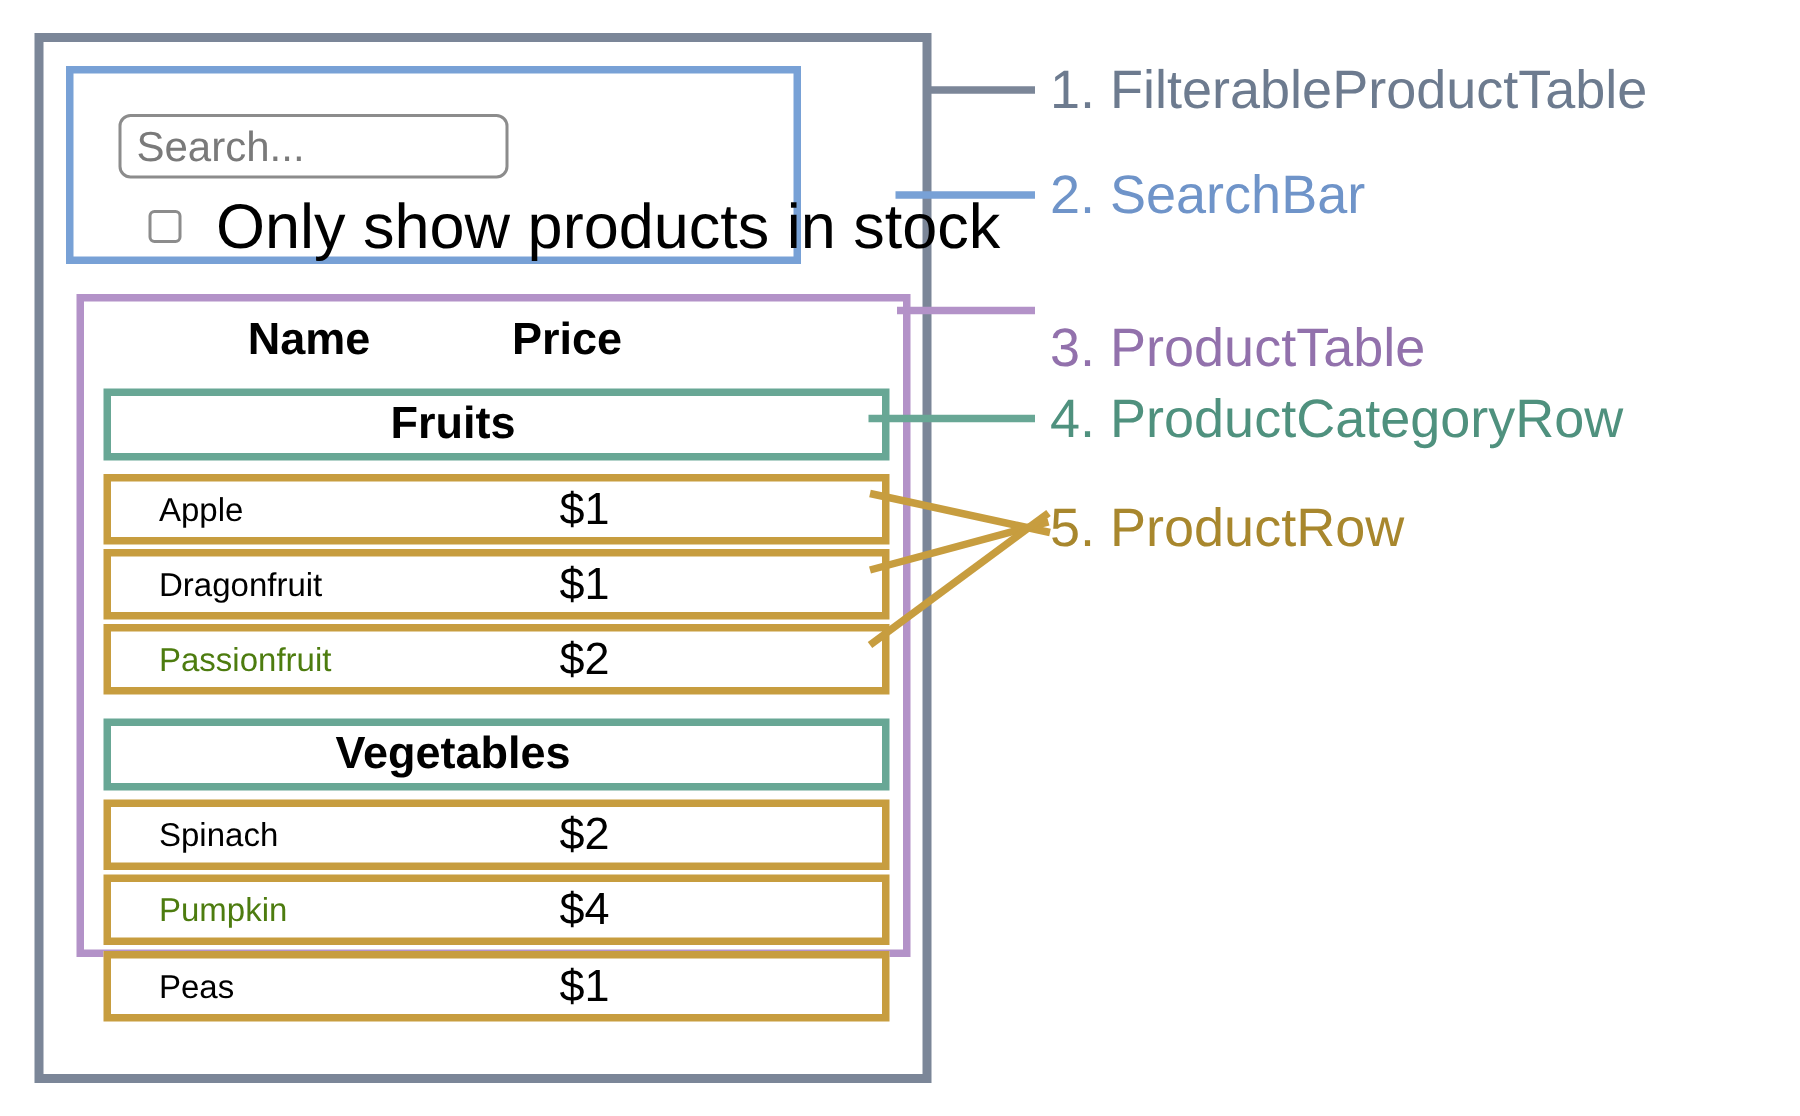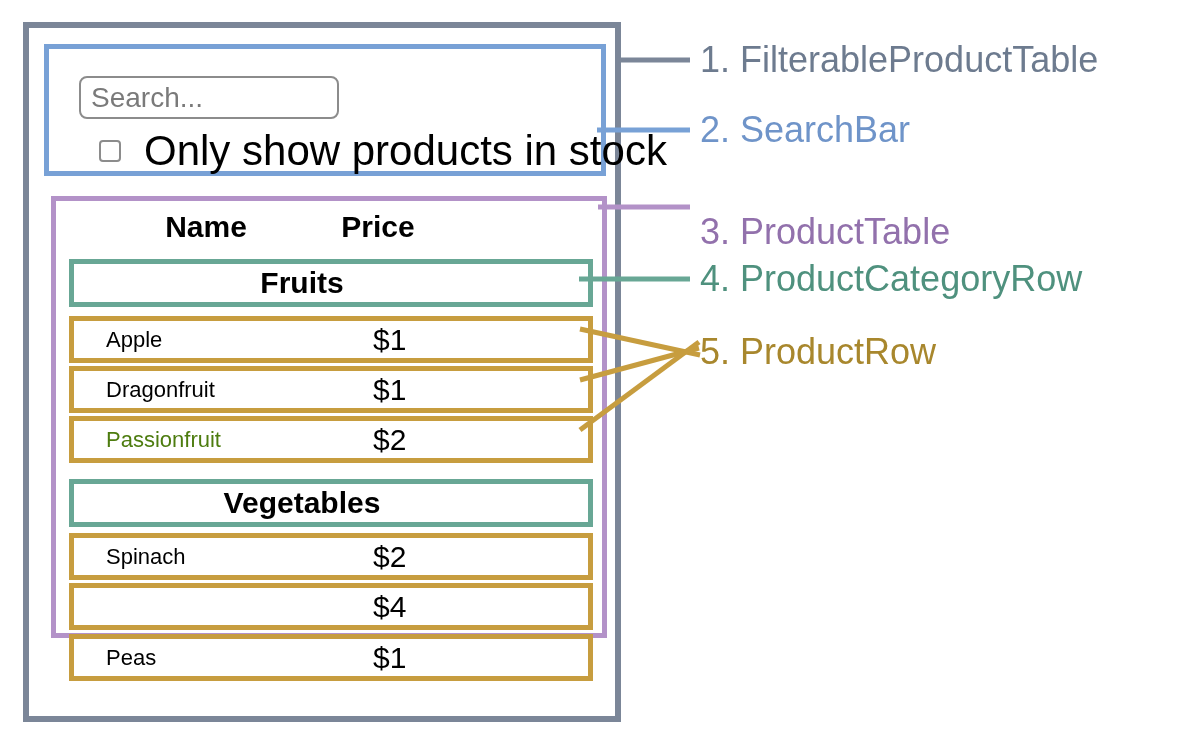--- a/index.html
+++ b/index.html
@@ -2,21 +2,21 @@
 <html><head>
 <meta charset="utf-8">
 <style>
   html,body{margin:0;padding:0;background:#ffffff;}
   body{width:1200px;height:744px;position:relative;overflow:hidden;
        font-family:"Liberation Sans", sans-serif;}
   .box{position:absolute;box-sizing:border-box;background:#ffffff;}
 
   
   .outline-app   {left:23px;  top:22px;  width:598px; height:700px; border:6px solid #7b8698;}
-  .outline-search{left:38px;  top:38px;  width:562px; height:132px; border:5px solid #78a1d6;}
+  .outline-search{left:38px;  top:38px;  width:490px; height:132px; border:5px solid #78a1d6;}
   .outline-table {left:45px;  top:190px; width:556px; height:442px; border:5px solid #b392c8;}
   .cat-box       {left:13px;  width:524px; height:48px; border:5px solid #68a795;}
   .row-box       {left:13px;  width:524px; height:47px; border:5px solid #c79d3f;}
 
   
   .search-input{position:absolute;left:30px;top:27px;width:260px;height:43px;
     box-sizing:border-box;border:2px solid #8c8c8c;border-radius:8px;background:#fff;
     font-family:"Liberation Sans", sans-serif;font-size:28px;color:#222;padding:0 10px;outline:none;}
   .search-input::placeholder{color:#7a7a7a;opacity:1;}
   .stock-row{position:absolute;left:50px;top:82px;height:40px;display:flex;align-items:center;cursor:default;}
@@ -78,20 +78,21 @@
     </div>
 
     <div class="box cat-box" style="top:278px;">
       <span class="cat-label">Vegetables</span>
     </div>
     <div class="box row-box" style="top:332px;">
       <span class="row-name">Spinach</span>
       <span class="row-price">$2</span>
     </div>
     <div class="box row-box" style="top:382px;">
+      <span class="row-name red">Pumpkin</span>
       <span class="row-price">$4</span>
     </div>
     <div class="box row-box" style="top:433px;">
       <span class="row-name">Peas</span>
       <span class="row-price">$1</span>
     </div>
   </div>
 </div>
 
 <svg id="connectors" viewBox="0 0 1200 744" xmlns="http://www.w3.org/2000/svg">

